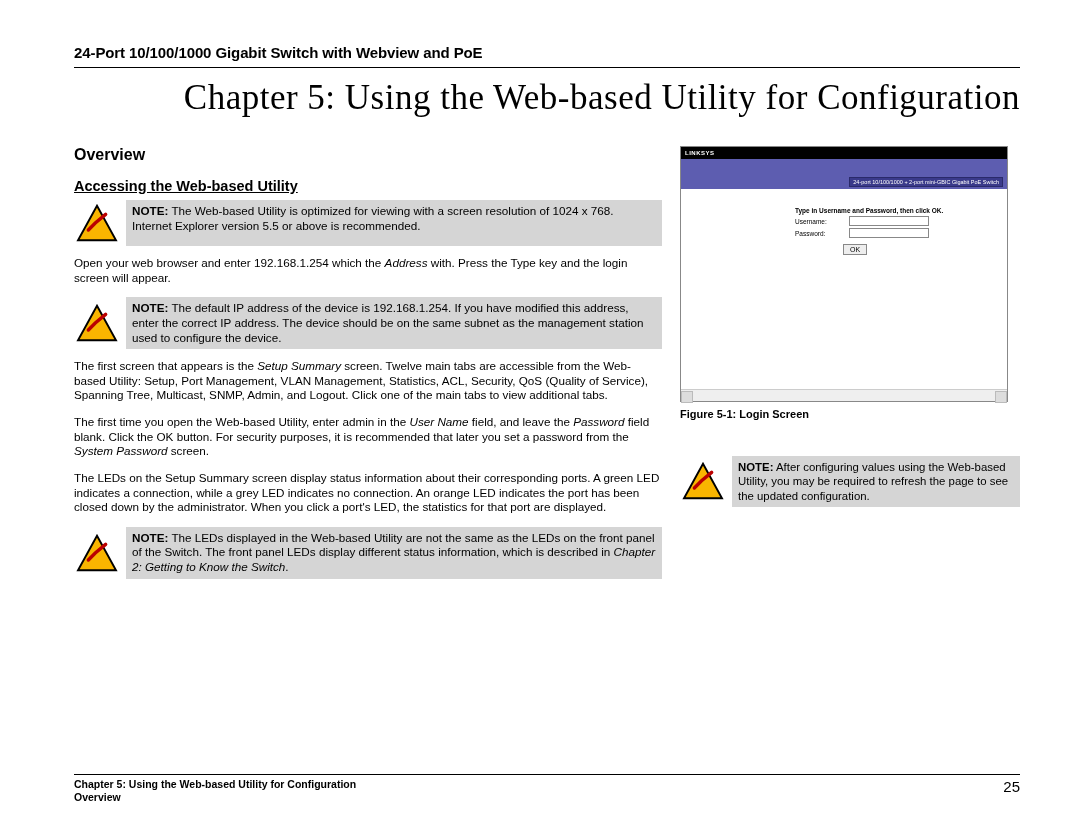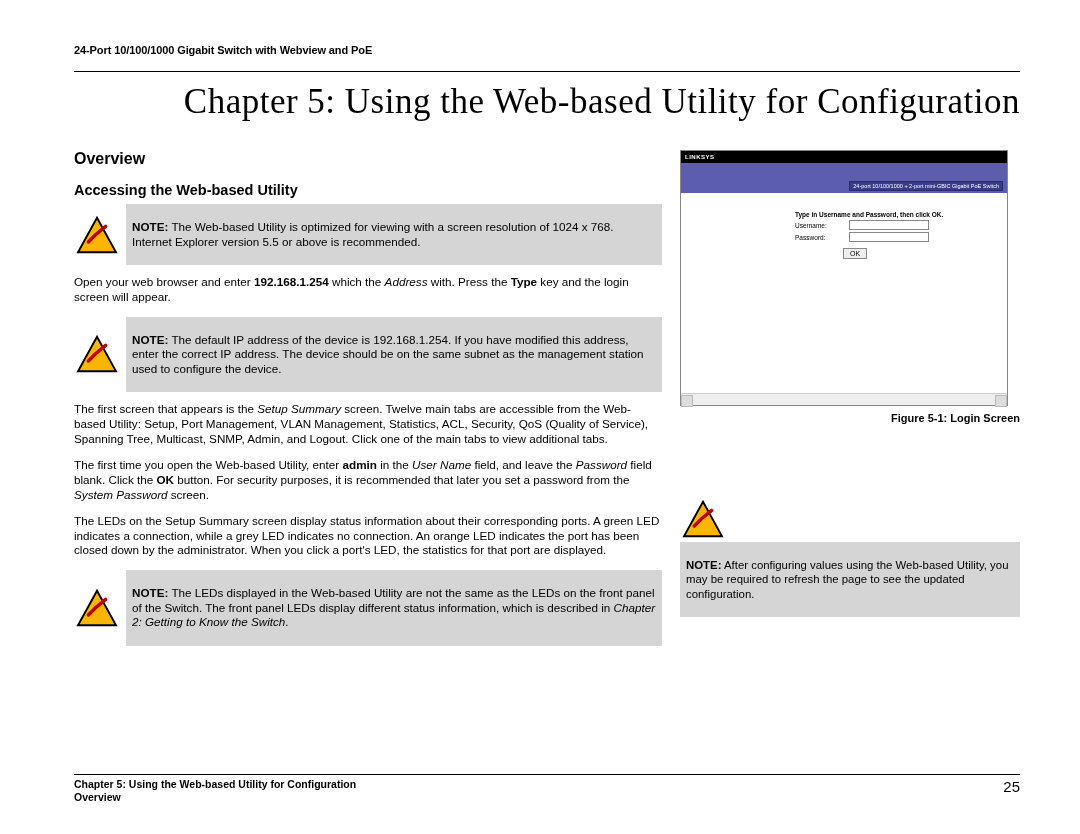--- a/index.html
+++ b/index.html
@@ -11,22 +11,22 @@
     height: 834px;
     position: relative;
     font-size: 12px;
     color: #000;
   }
   .page {
     padding: 44px 60px 30px 74px;
   }
   .top-header {
     font-weight: bold;
-    font-size: 11px;
-    margin-bottom: 15px;
+    font-size: 15px;
+    margin-bottom: 6px;
     letter-spacing: -0.1px;
   }
   hr.top-rule {
     border: none;
     border-top: 1px solid #000;
     margin: 0 0 10px 0;
   }
   h1.chapter-title {
     font-family: Georgia, 'Times New Roman', serif;
     font-weight: normal;
@@ -49,20 +49,21 @@
   h2.h2 {
     font-size: 16px;
     font-weight: bold;
     margin: 0 0 8px 0;
     font-family: Arial, Helvetica, sans-serif;
   }
   h3.h3 {
     font-size: 14.5px;
     font-weight: bold;
     margin: 14px 0 0 0;
+    text-decoration: underline;
   }
   p.para {
     font-size: 11.7px;
     line-height: 1.25;
     margin: 0 0 12px 0;
   }
   .note-block {
     display: flex;
     align-items: stretch;
     margin: 6px 0 10px 0;
@@ -70,26 +71,26 @@
   .note-icon-wrap {
     width: 52px;
     display: flex;
     align-items: center;
     justify-content: center;
     padding: 4px 6px 4px 0;
   }
   .note-text {
     flex: 1;
     background: #d5d5d5;
-    padding: 16px 6px;
+    padding: 4px 6px;
     font-size: 11.7px;
     line-height: 1.25;
   }
   .note-text .label { font-weight: bold; }
-  b, .b { font-weight: bold; }
+  b, .b { font-weight: normal; }
   i, .i { }
 
   
   .figure-box {
     border: 1px solid #888;
     background: #fff;
     width: 328px;
     position: relative;
     margin-top: 0;
   }
@@ -126,25 +127,25 @@
   .fb-row .fl { width:48px; }
   .fb-row input { height:10px; width:80px; font-size:6px; border:1px solid #888;}
   .fb-ok { margin-top:4px; margin-left:48px; display:inline-block; border:1px solid #888; padding:1px 6px; font-size:7px; background:#eee;}
   .fb-scroll { height:12px; background:#efefef; border-top:1px solid #ccc; position:relative;}
   .fb-scroll::before,.fb-scroll::after{ content:""; position:absolute; top:1px; width:10px; height:10px; background:#ddd; border:1px solid #bbb;}
   .fb-scroll::before{left:0;} .fb-scroll::after{right:0;}
 
   .fig-caption {
     font-size: 11px;
     font-weight: bold;
-    text-align: right;
+    text-align: left;
     margin: 6px 0 16px 0;
   }
 
-  .right .note-block { margin-top: 72px; flex-direction: column; }
+  .right .note-block { margin-top: 36px; }
   .right .note-text { font-size:11.4px; }
 
   
   .footer-wrap {
     position: absolute;
     bottom: 30px;
     left: 74px;
     right: 60px;
   }
   hr.bot-rule {

